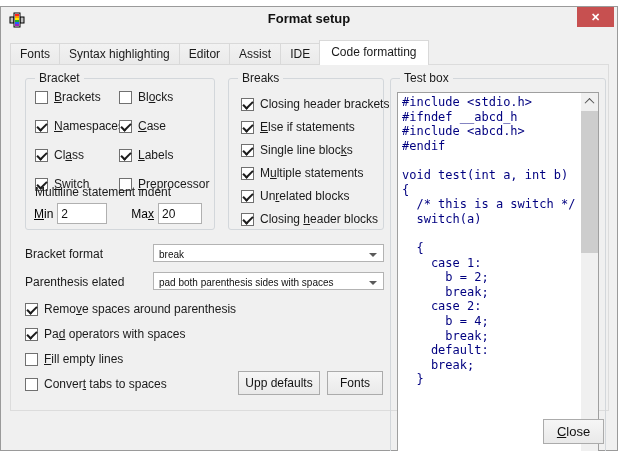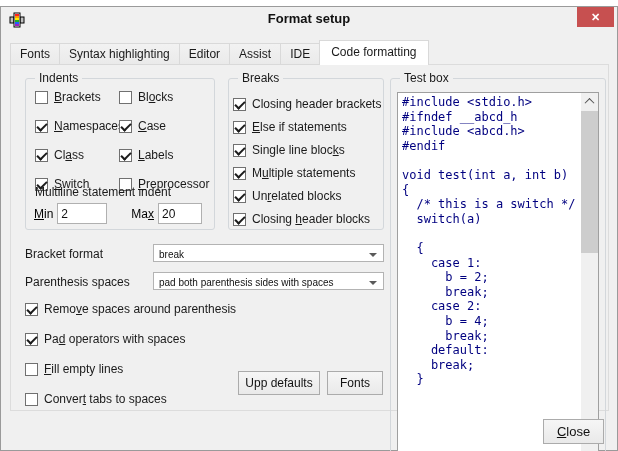--- a/index.html
+++ b/index.html
@@ -53,21 +53,21 @@
   .multiline-label { position:absolute; left:9px; top:106px; font-size:12px; color:#1a1a1a; }
   .minmax-row { position:absolute; left:8px; top:124px; height:21px;
     display:flex; align-items:center; font-size:12px; }
   .num-input { height:21px; border:1px solid #b0b0b0; background:#fff;
     font-family:"Liberation Sans", sans-serif; font-size:12px; padding:0 3px; color:#111; }
   .minmax-row .lbl { margin-right:4px; }
   .min-input { width:50px; }
   .max-input { width:44px; margin-left:0; }
   .max-lbl { margin-left:24px; }
 
-  .breaks-col { position:absolute; left:4px; top:17px; display:flex;
+  .breaks-col { position:absolute; left:12px; top:17px; display:flex;
     flex-direction:column; gap:7px; }
 
   
   .test-edit { position:absolute; left:6px; top:13px; right:6px; bottom:9px;
     background:#fff; border:1px solid #9f9f9f; overflow:hidden; }
   .code { position:absolute; left:4px; top:2px; right:18px; bottom:0;
     font-family:"DejaVu Sans Mono", monospace; font-size:12px; line-height:14.6px;
     white-space:pre; overflow:hidden; }
   .scrollbar { position:absolute; right:0; top:0; bottom:0; width:17px; background:#f0f0f0; }
   .sb-btn { position:absolute; left:0; width:17px; height:17px;
@@ -82,21 +82,21 @@
   .opt-label { position:absolute; left:14px; height:21px; line-height:21px;
     font-size:12px; color:#1a1a1a; }
   .combo { position:absolute; left:142px; width:231px; height:18px; background:#fff;
     border:1px solid #b3b3b3; font-size:10px; color:#111; line-height:19px;
     padding:0 18px 0 5px; white-space:nowrap; overflow:hidden; cursor:default; }
   .combo .arrow { position:absolute; right:6px; top:8px; width:0; height:0;
     border-left:4px solid transparent; border-right:4px solid transparent;
     border-top:4px solid #5a5a5a; }
 
   .opts-col { position:absolute; left:14px; top:236px; display:flex;
-    flex-direction:column; gap:14px; }
+    flex-direction:column; gap:9px; }
 
   .btn { background:linear-gradient(180deg,#f6f6f6,#e9e9e9); border:1px solid #ababab;
     font-family:"Liberation Sans", sans-serif; font-size:12px; color:#111;
     display:flex; align-items:center; justify-content:center; cursor:default; }
   .btn-upp { position:absolute; left:227px; top:306px; width:82px; height:24px; }
   .btn-test { position:absolute; left:316px; top:306px; width:56px; height:24px; }
 
   
   .btn-close { position:absolute; right:13px; top:412px; width:61px; height:25px; font-size:13px; }
 
@@ -132,21 +132,21 @@
       <div class="tab">Syntax highlighting</div>
       <div class="tab">Editor</div>
       <div class="tab">Assist</div>
       <div class="tab">IDE</div>
       <div class="tab active">Code formatting</div>
     </div>
 
   <div class="page">
 
     <div class="group g-indents">
-      <span class="group-label">Indents</span>
+      <span class="group-label">Bracket</span>
       <div class="indents-grid">
           <label class="cb-row">
             <span class="cb"></span>
             <span class="cb-label"><span class="mn">B</span>rackets</span>
           </label>
           <label class="cb-row">
             <span class="cb"></span>
             <span class="cb-label">Bl<span class="mn">o</span>cks</span>
           </label>
           <label class="cb-row">
@@ -228,21 +228,21 @@
         </div>
       </div>
     </div>
 
     <div class="opt-label" style="top:179px">Bracket format</div>
     <div class="combo" style="top:179px">
       <span>break</span>
       <span class="arrow"></span>
     </div>
 
-    <div class="opt-label" style="top:207px">Parenthesis spaces</div>
+    <div class="opt-label" style="top:207px">Parenthesis elated</div>
     <div class="combo" style="top:207px">
       <span>pad both parenthesis sides with spaces</span>
       <span class="arrow"></span>
     </div>
 
     <div class="opts-col">
         <label class="cb-row">
           <span class="cb checked"></span>
           <span class="cb-label">Remo<span class="mn">v</span>e spaces around parenthesis</span>
         </label>

